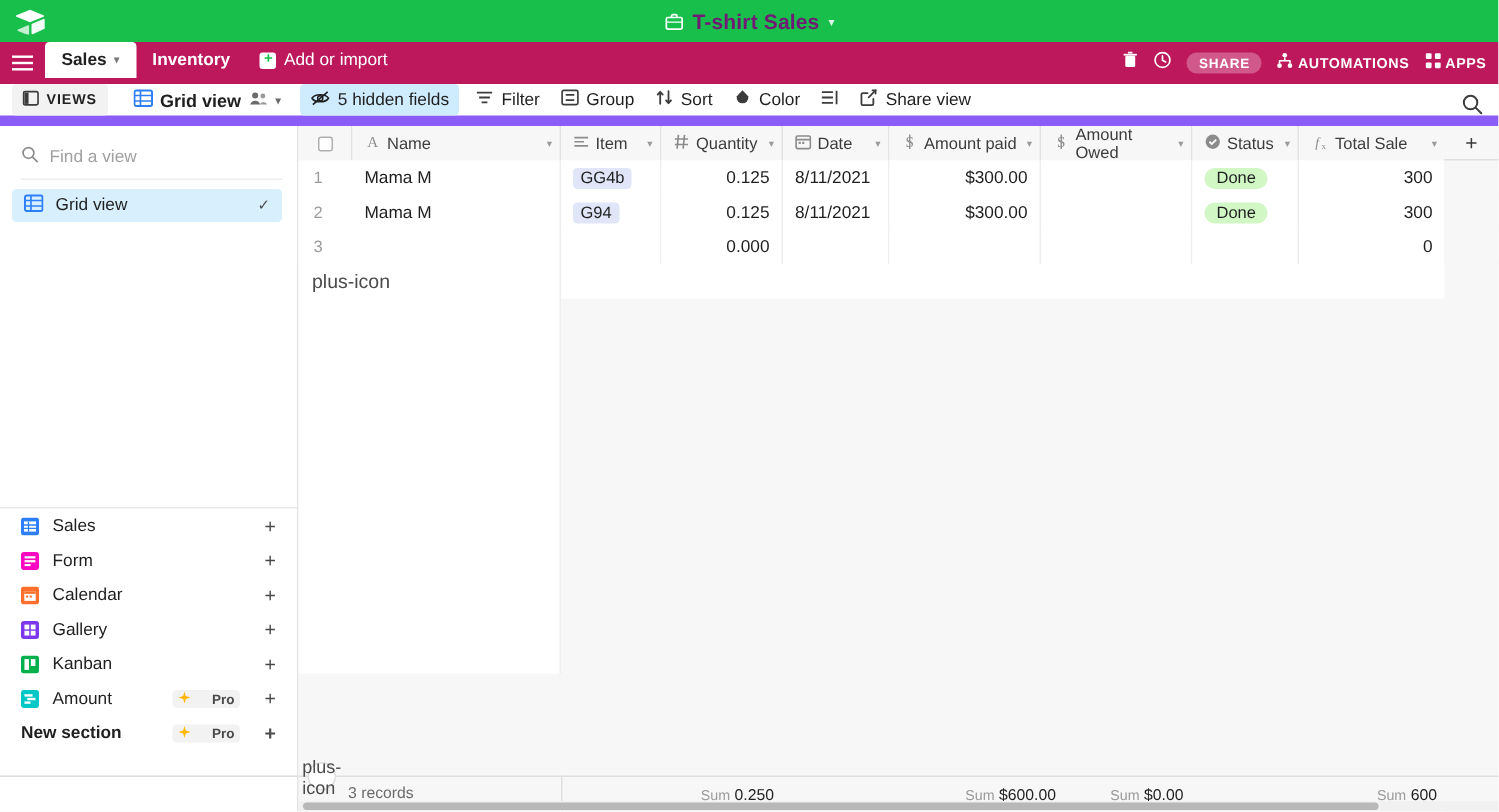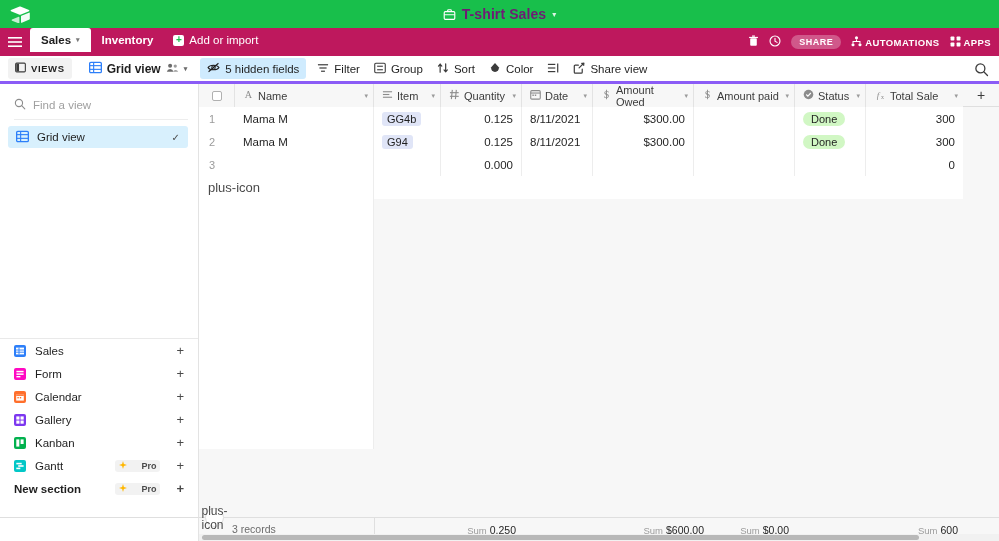--- a/index.html
+++ b/index.html
@@ -66,21 +66,21 @@
   }
   .tb-item { display: flex; align-items: center; gap: 3px; color: #fff; font-size: 9.5px; font-weight: bold; letter-spacing: .4px; }
   .share-pill {
     background: rgba(255,255,255,.28); border-radius: 9px;
     padding: 2px 8px; color: #fff; font-size: 9px; font-weight: bold; letter-spacing: .5px;
   }
 
   
   .toolbar {
     position: absolute; top: 56px; left: 0; width: 999px; height: 28px;
-    background: #fff; border-bottom: 3px solid #8b5cf6;
+    background: #fff; border-bottom: 7px solid #8b5cf6;
     display: flex; align-items: center; padding-left: 8px;
   }
   .tbtn {
     display: flex; align-items: center; gap: 5px;
     height: 21px; padding: 0 7px; border-radius: 3px;
     font-size: 11.5px; color: #1f1f1f; white-space: nowrap;
   }
   .tbtn.views-btn { background: #f2f2f2; font-size: 9.5px; font-weight: bold; letter-spacing: .6px; }
   .tbtn.gridview { font-weight: bold; font-size: 12px; margin-left: 10px; }
   .tbtn.hidden-fields { background: #cfebfe; color: #1f1f1f; margin-left: 6px; }
@@ -525,21 +525,21 @@
 
       <div class="crow">
         <span class="sq">
           <svg width="12" height="12" viewBox="0 0 12 12">
               <rect width="12" height="12" rx="2" fill="#02c7c7"></rect>
               <rect x="2.3" y="2.8" width="5.4" height="1.6" fill="#fff"></rect>
               <rect x="4.2" y="5.2" width="5.4" height="1.6" fill="#fff"></rect>
               <rect x="2.3" y="7.6" width="4" height="1.6" fill="#fff"></rect>
             </svg>
         </span>
-        <span>Gantt</span>
+        <span>Amount</span>
         <span class="pro-badge">
           <span>
             <svg width="8" height="8" viewBox="0 0 9 9">
                 <path d="M4.5 0 L5.5 3.4 L9 4.5 L5.5 5.6 L4.5 9 L3.5 5.6 L0 4.5 L3.5 3.4z" fill="#ffb700"></path>
               </svg>
           </span>
           <span>Pro</span>
         </span>
         <span class="cplus">+</span>
       </div>
@@ -609,31 +609,31 @@
         <span>Date</span>
         <span class="hcaret">▾</span>
       </div>
       <div class="hcell" style="width:101px">
         <span>
           <svg width="11" height="11" viewBox="0 0 12 12">
               <text x="6" y="10" font-size="11" font-family="Liberation Serif, serif" text-anchor="middle" fill="#8c8c8c">S</text>
               <line x1="6" y1="0.8" x2="6" y2="11.2" stroke="#8c8c8c" stroke-width="1"></line>
             </svg>
         </span>
-        <span>Amount Owed</span>
+        <span>Amount paid</span>
         <span class="hcaret">▾</span>
       </div>
       <div class="hcell" style="width:101px">
         <span>
           <svg width="11" height="11" viewBox="0 0 12 12">
               <text x="6" y="10" font-size="11" font-family="Liberation Serif, serif" text-anchor="middle" fill="#8c8c8c">S</text>
               <line x1="6" y1="0.8" x2="6" y2="11.2" stroke="#8c8c8c" stroke-width="1"></line>
             </svg>
         </span>
-        <span>Amount paid</span>
+        <span>Amount Owed</span>
         <span class="hcaret">▾</span>
       </div>
       <div class="hcell" style="width:71px">
         <span>
           <svg width="11" height="11" viewBox="0 0 12 12">
               <circle cx="6" cy="6" r="5.2" fill="#8c8c8c"></circle>
               <path d="M3.6 6 L5.3 7.7 L8.5 4.4" stroke="#fff" stroke-width="1.3" fill="none"></path>
             </svg>
         </span>
         <span>Status</span>

